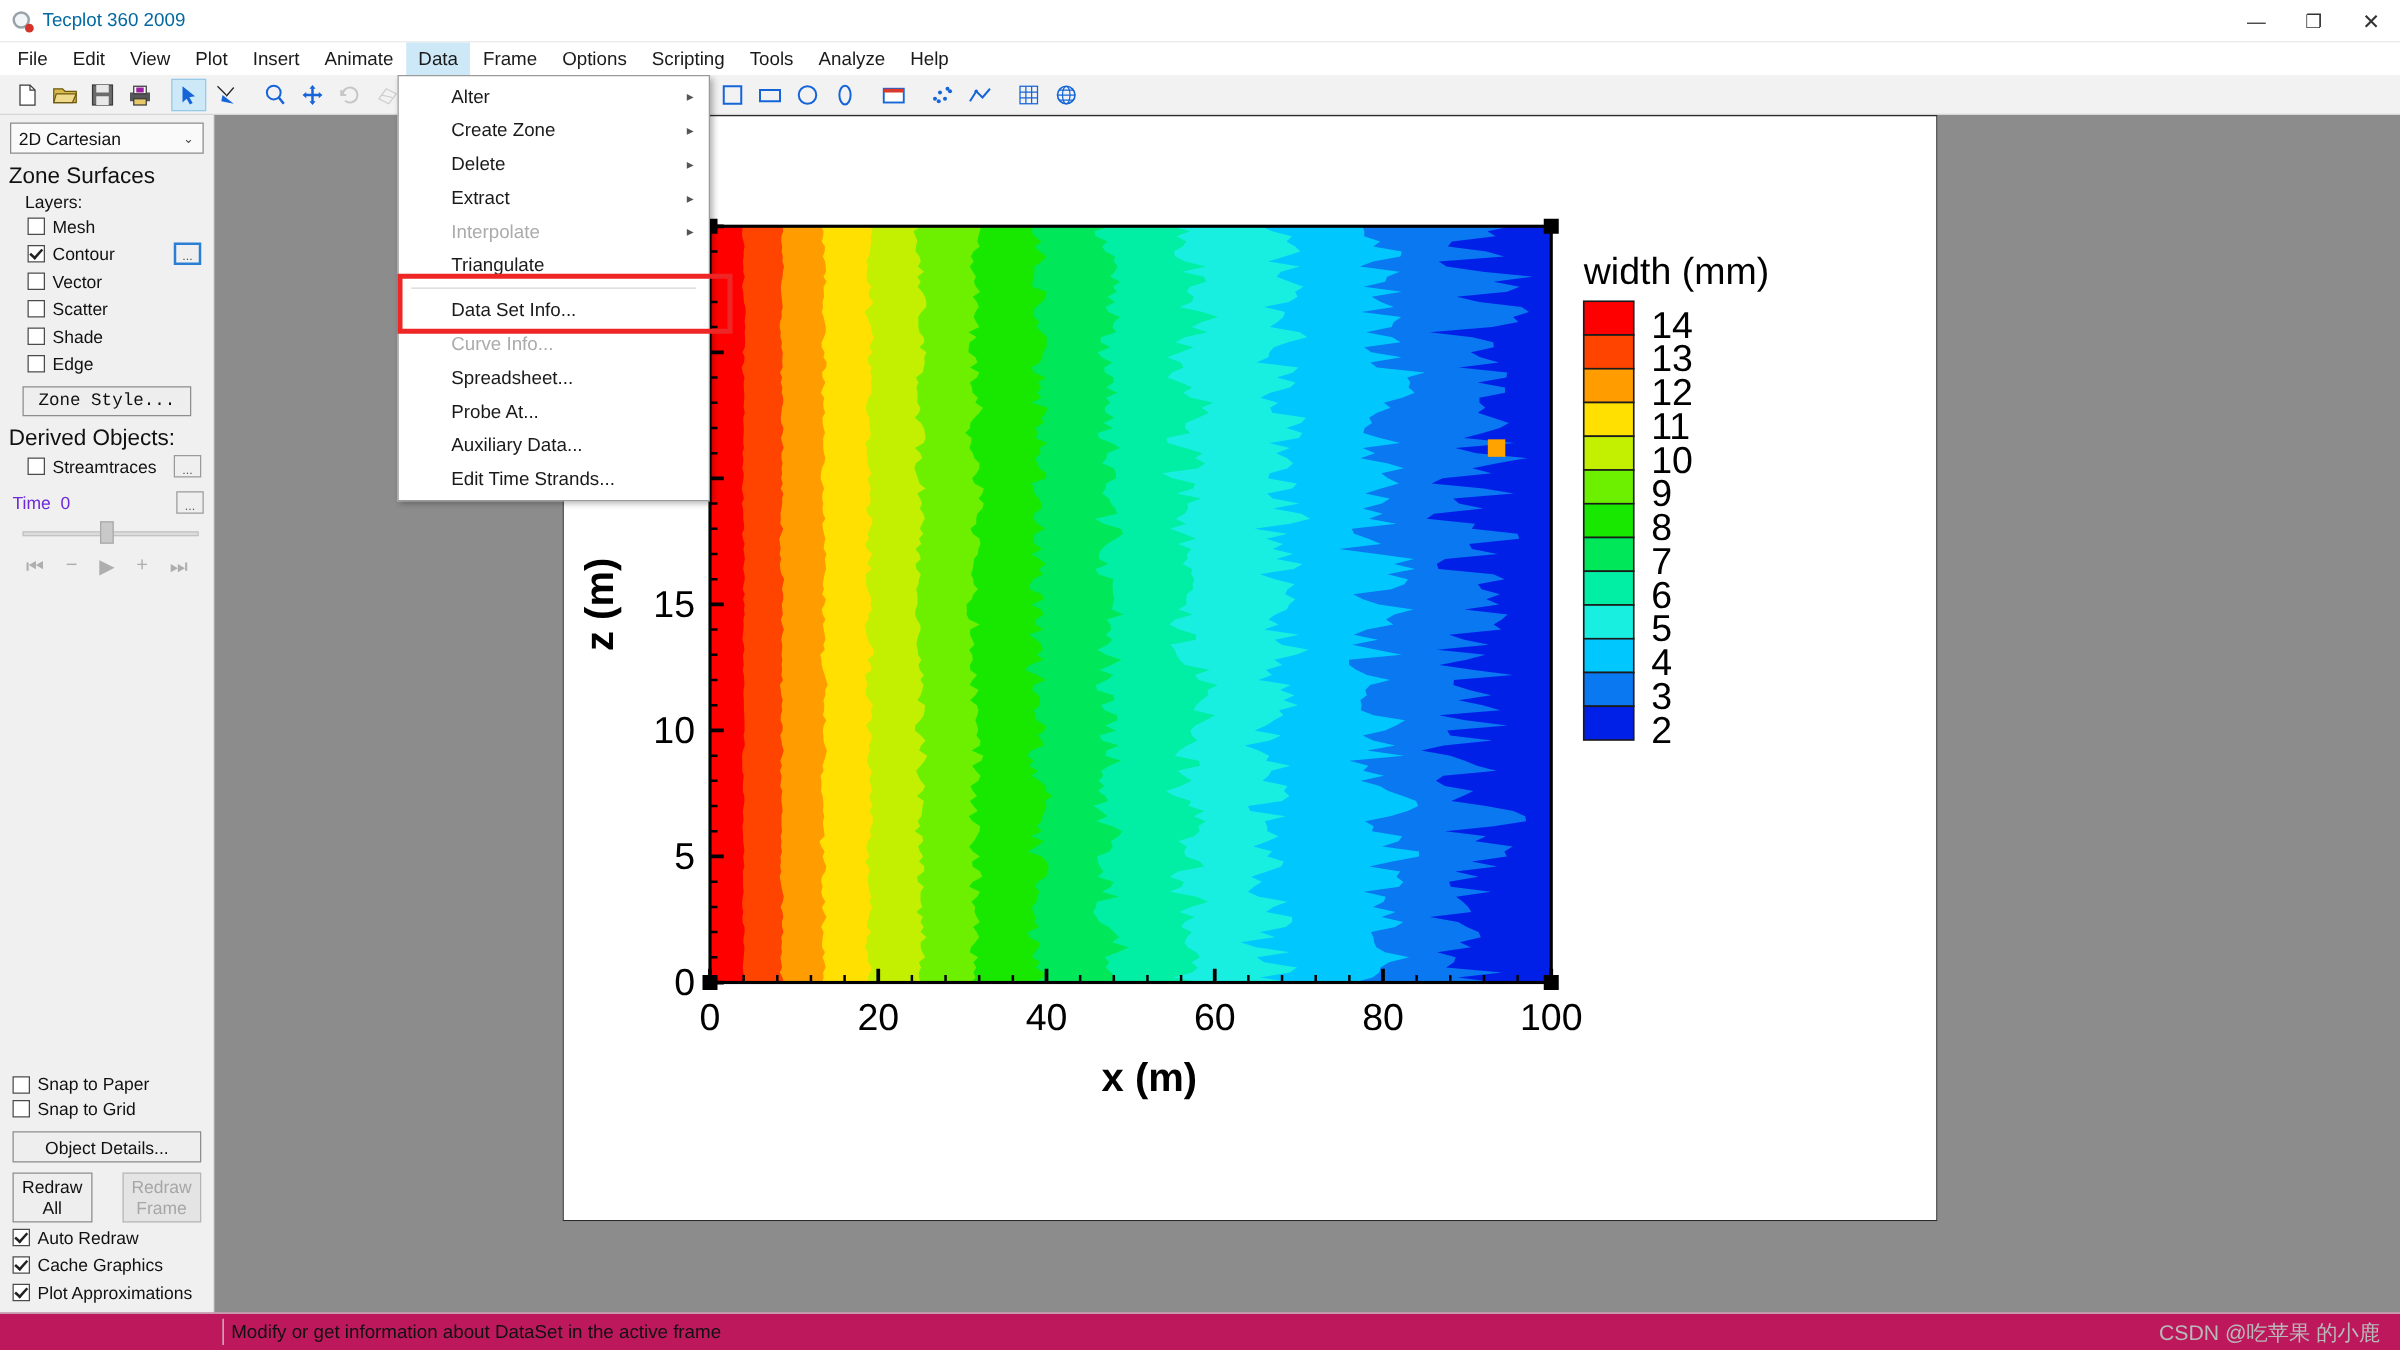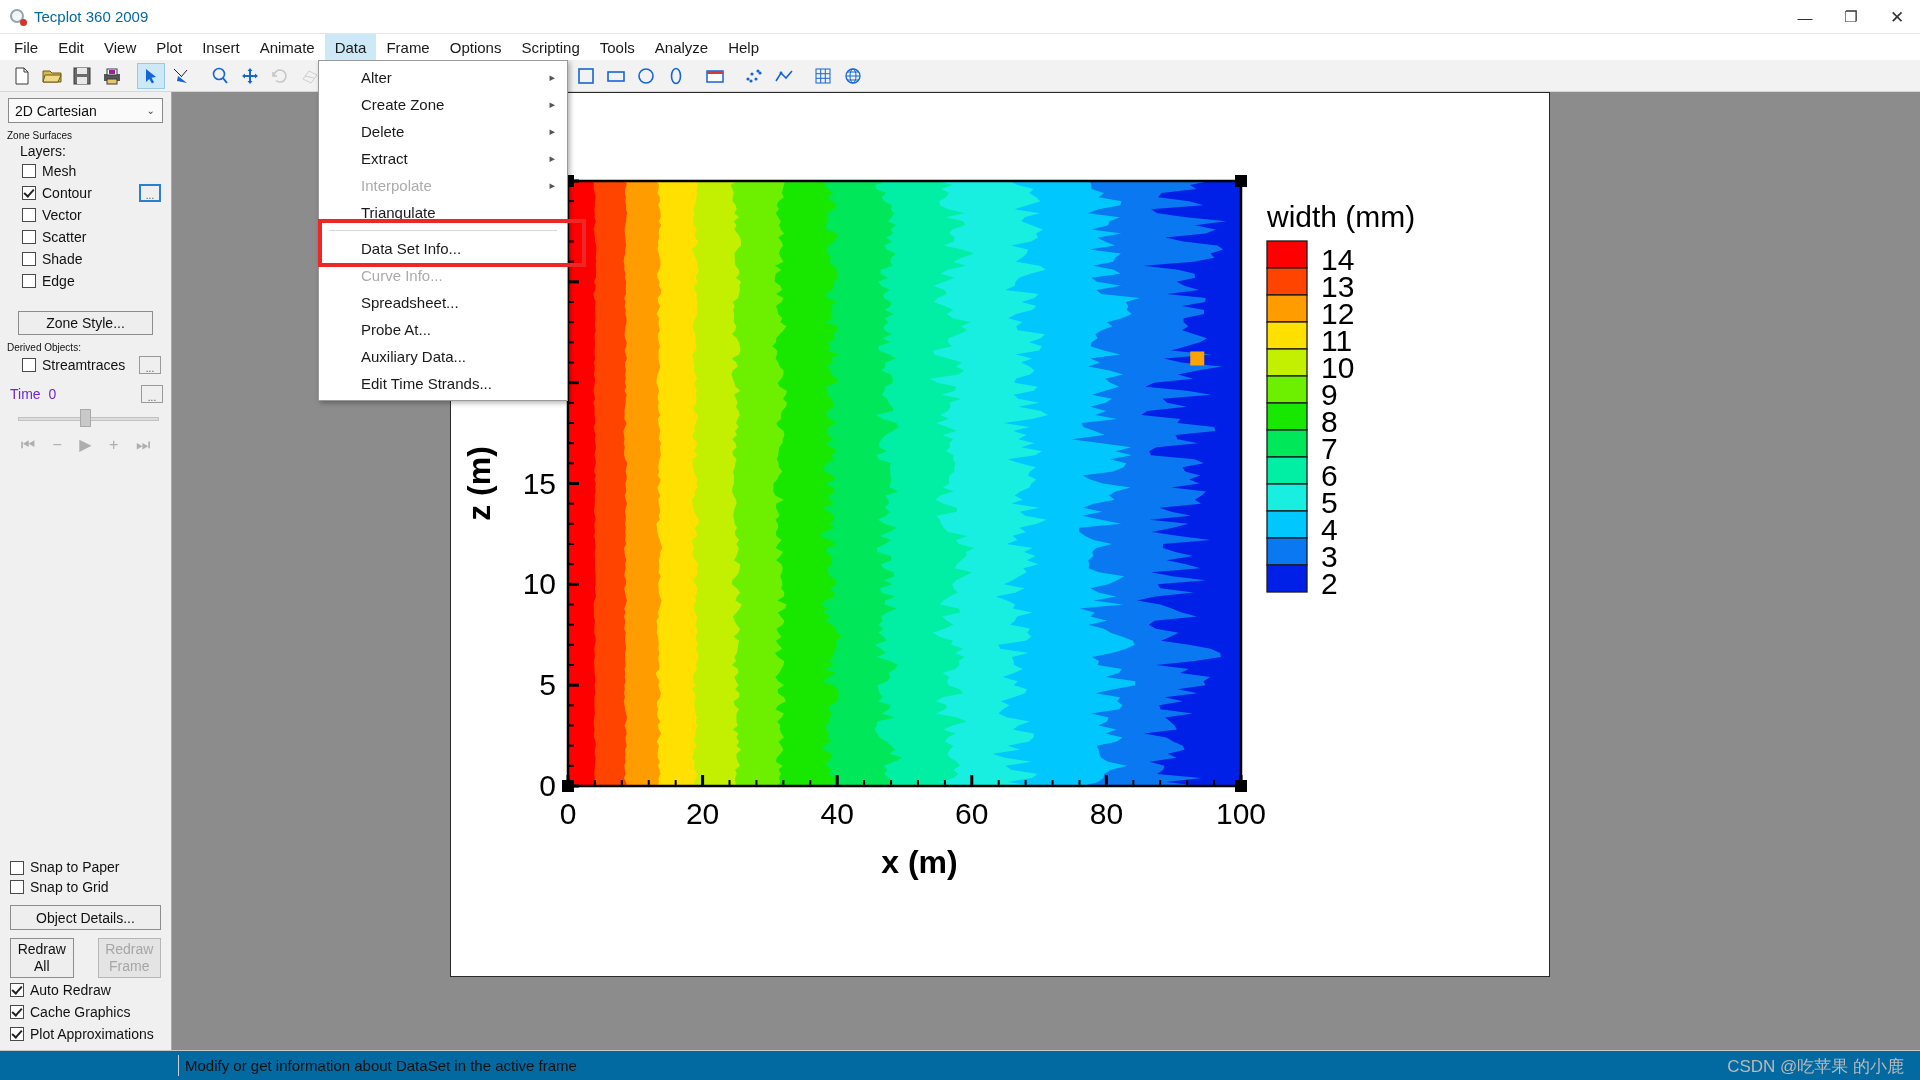--- a/index.html
+++ b/index.html
@@ -80,21 +80,21 @@
     position: relative; font-size: 14px; color: #111;
   }
   #combo {
     margin: 6px 8px 0 8px; height: 25px;
     background: #fafafa; border: 1px solid #8a8a8a;
     display: flex; align-items: center; padding: 0 4px 0 6px;
     font-size: 14px;
   }
   #combo .cval { flex: 1; }
   #combo .carrow { font-size: 10px; color: #444; padding-right: 3px; }
-  .sec-label { margin: 7px 0 0 7px; font-size: 10px; }
+  .sec-label { margin: 7px 0 0 7px; font-size: 18px; }
   .sub-label { margin: 2px 0 0 20px; font-size: 14px; }
   .chk-row { display: flex; align-items: center; margin: 2px 0 0 22px; height: 20px; }
   .cbox {
     width: 14px; height: 14px; border: 1px solid #4a4a4a;
     background: #fff; margin-right: 6px; flex: 0 0 auto;
     position: relative;
   }
   .cbox.on::after {
     content: ""; position: absolute; left: 3px; top: 0px;
     width: 4px; height: 8px; border: solid #222;
@@ -105,21 +105,21 @@
     background: #efefef; font-size: 10px; color: #555;
     display: flex; align-items: flex-end; justify-content: center;
     line-height: 8px; flex: 0 0 auto;
   }
   .dots-btn.focus { border: 2px solid #2a7fd4; }
   .gbtn {
     border: 1px solid #8d8d8d; background: #eeeeee;
     font-size: 14px; color: #111; text-align: center;
     display: flex; align-items: center; justify-content: center;
   }
-  #zone-style-btn { margin: 20px 18px 0 18px; height: 24px; }
+  #zone-style-btn { margin: 8px 18px 0 18px; height: 24px; font-family: Liberation Mono, monospace; }
   .disabled { color: #6d28d9; }
   #time-row { display:flex; align-items:center; margin: 10px 8px 0 10px; }
   #time-row .tlab { flex:1; font-size: 14px; }
   #time-slider {
     margin: 6px 12px 0 18px; height: 18px; position: relative;
   }
   #time-track {
     position: absolute; top: 8px; left: 0; right: 0; height: 4px;
     background: #dcdcdc; border: 1px solid #c2c2c2;
   }
@@ -168,21 +168,21 @@
   }
   .dm-sep { height: 1px; background: #d6d6d6; margin: 4px 10px; }
   #highlight-box {
     position: absolute; left: 318px; top: 219px;
     width: 268px; height: 48px;
     border: 4px solid #ef2626; z-index: 55; pointer-events: none;
   }
 
   
   #statusbar {
-    height: 30px; background: #0369a1; border-top: 1px solid #c8c8c8;
+    height: 30px; background: #be185d; border-top: 1px solid #c8c8c8;
     display: flex; align-items: center; font-size: 15px; color: #111;
     position: relative;
   }
   #status-text { margin-left: 185px; }
   #watermark {
     position: absolute; right: 16px; top: 0; height: 30px;
     display: flex; align-items: center;
     font-size: 17px; color: #b9b9b9;
   }
   #sb-sep { position:absolute; left:178px; top:4px; bottom:4px; width:1px; background:#cfcfcf;}

